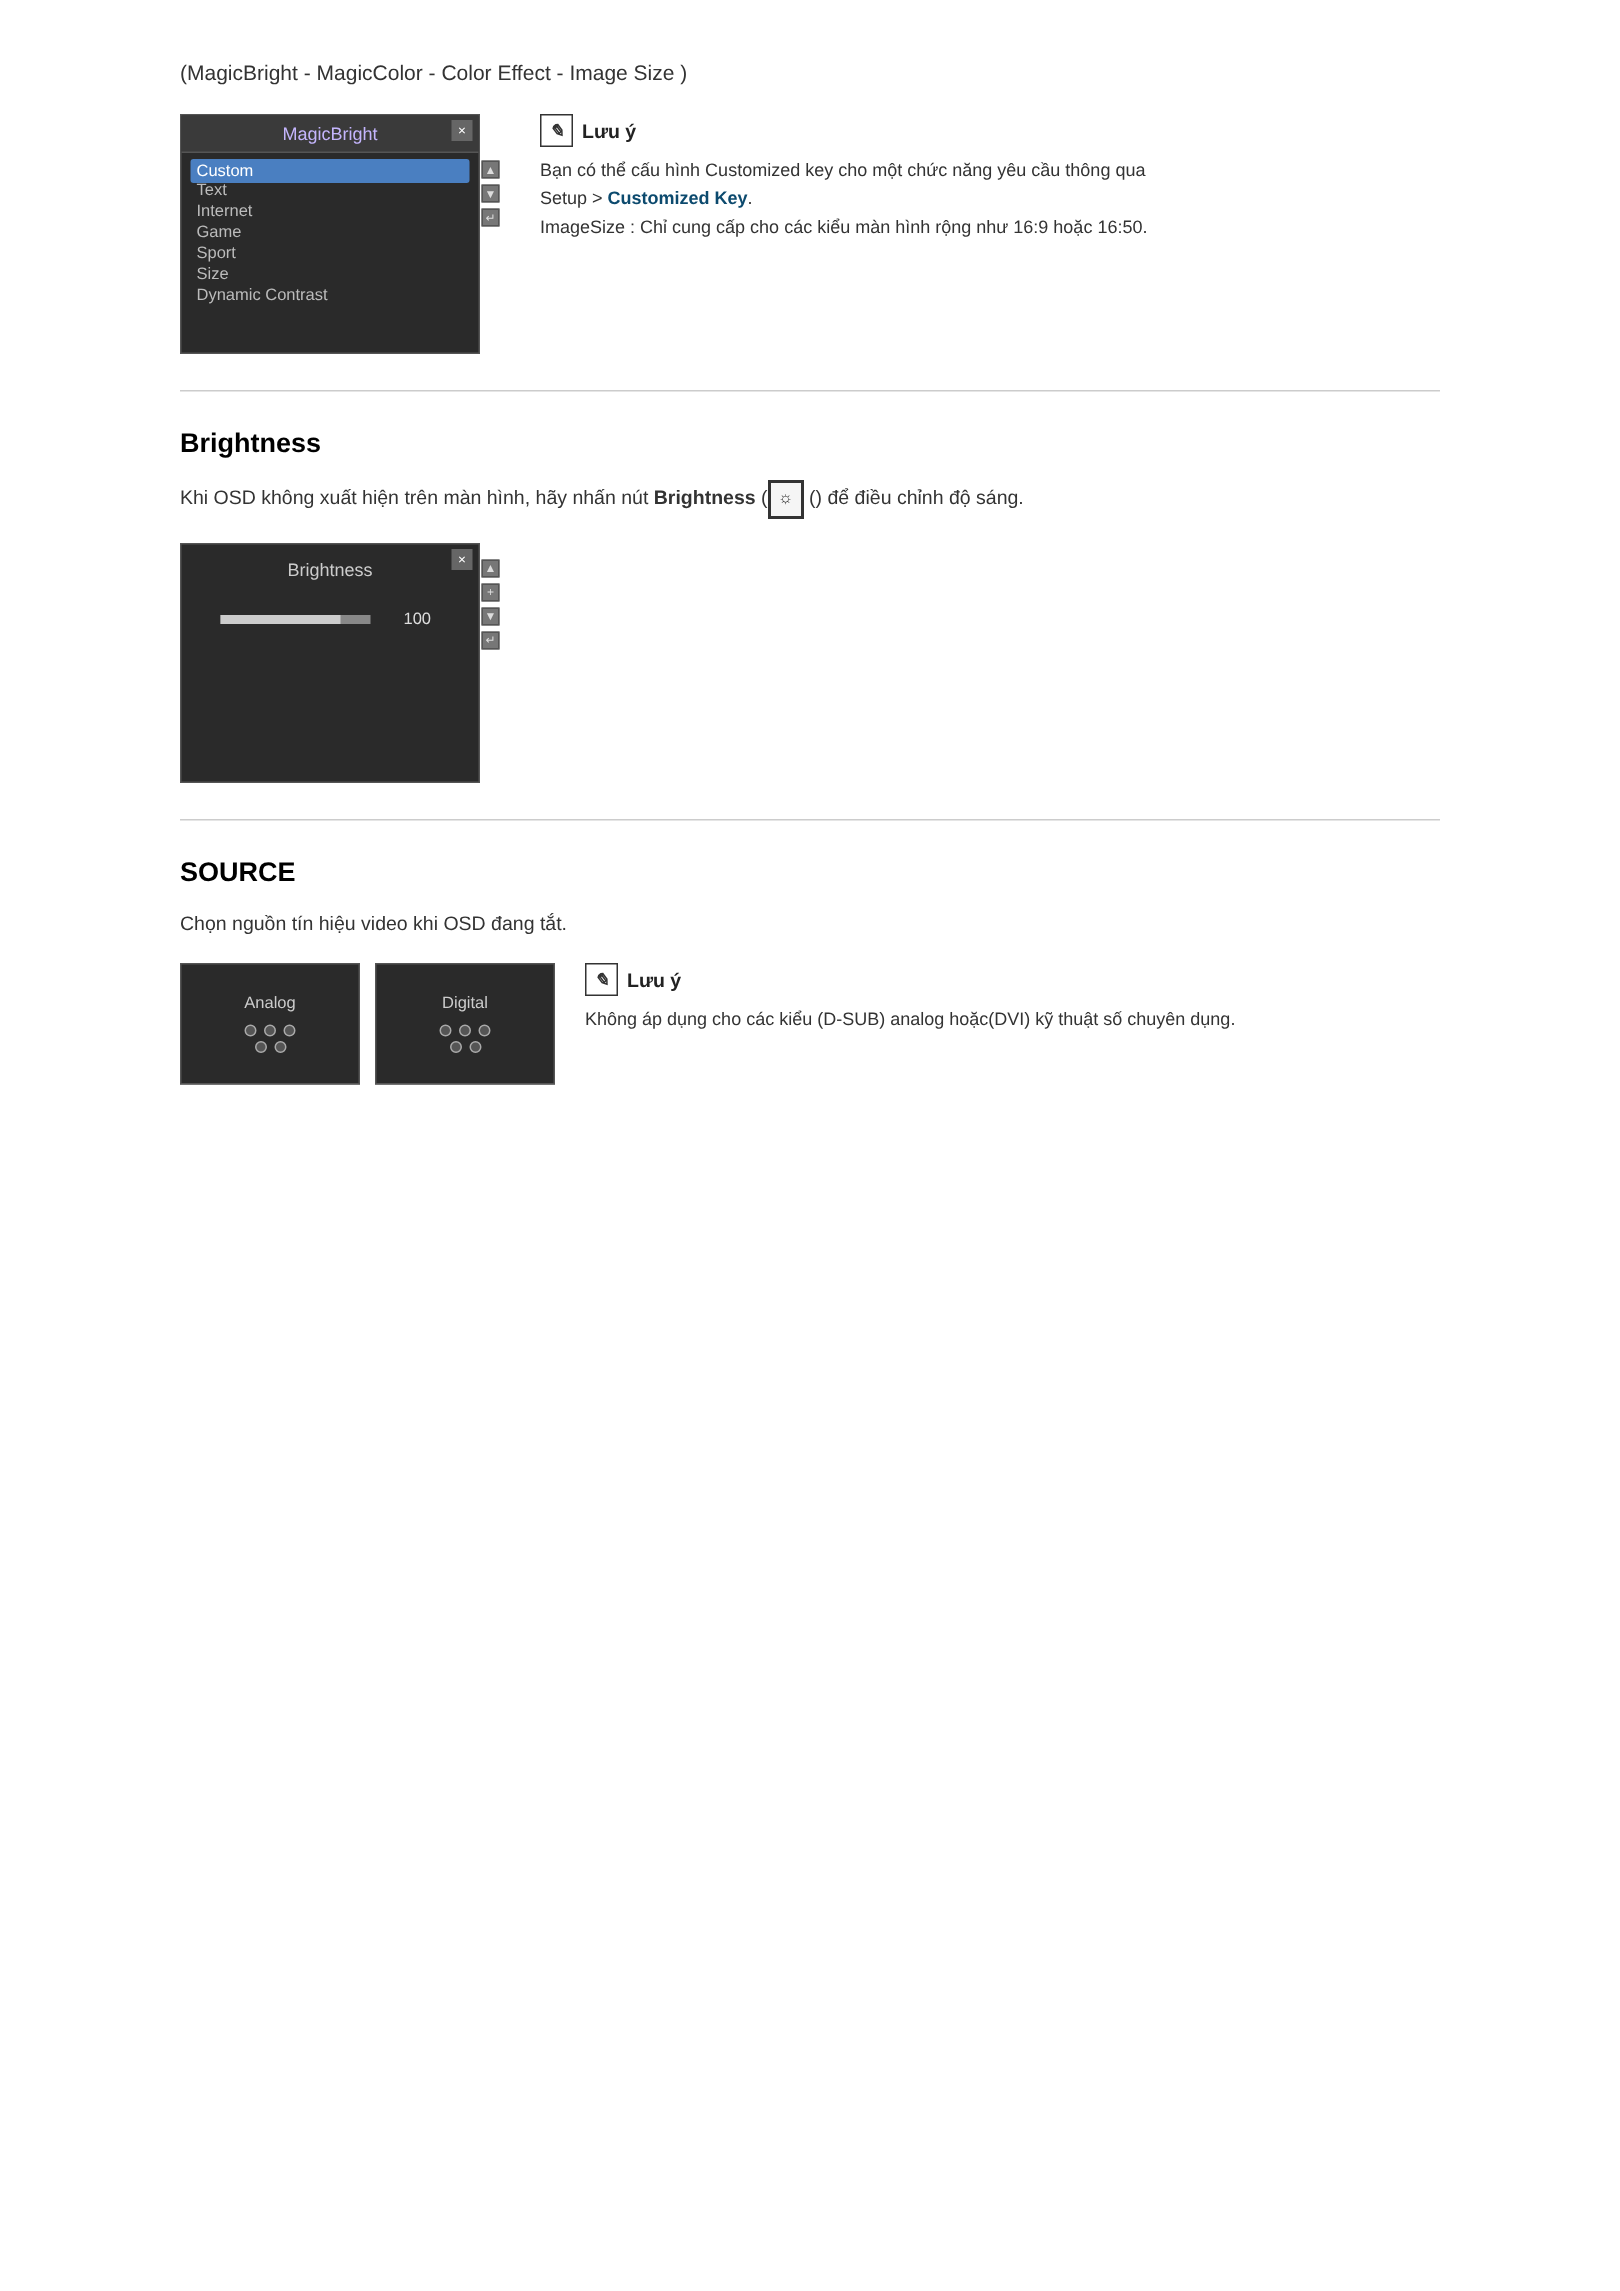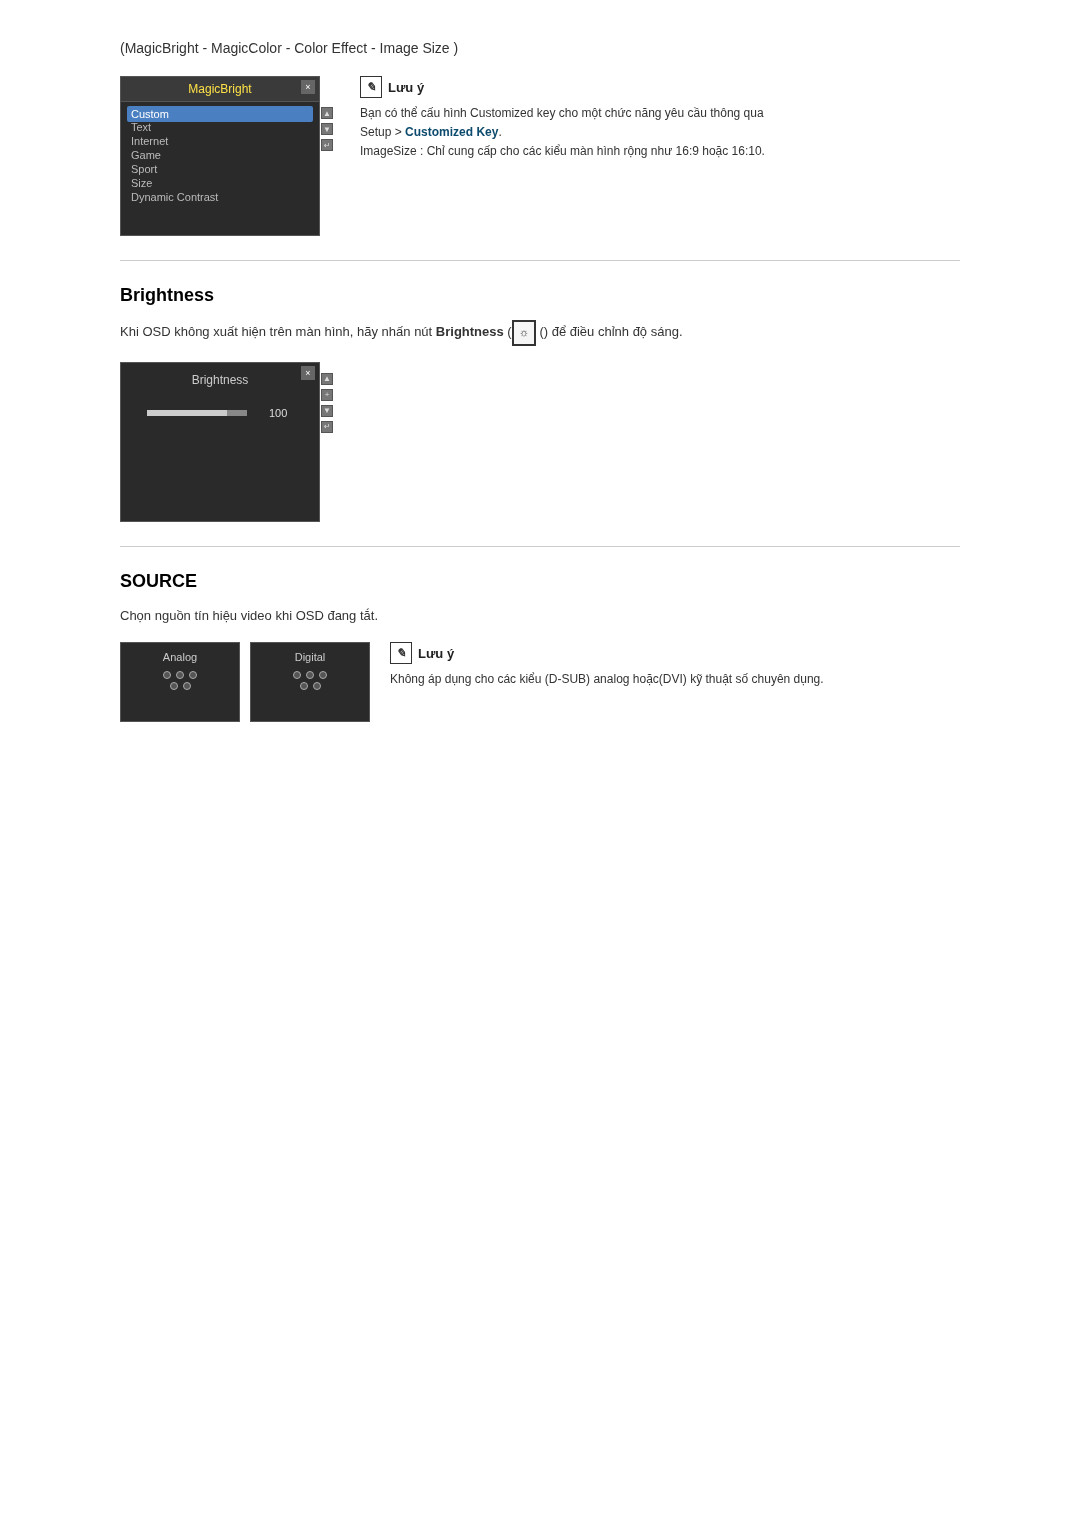--- a/index.html
+++ b/index.html
@@ -58,21 +58,21 @@
       color: #ccc;
       width: 200px;
       min-height: 160px;
       border: 1px solid #555;
       padding: 0;
       flex-shrink: 0;
       position: relative;
     }
     .osd-title-bar {
       background: #3a3a3a;
-      color: #fde047;
+      color: #c4b5fd;
       text-align: center;
       font-size: 12px;
       padding: 5px 4px;
       border-bottom: 1px solid #555;
     }
     .osd-close-btn {
       position: absolute;
       top: 3px;
       right: 4px;
       width: 14px;
@@ -256,21 +256,21 @@
     .source-osd {
       background: #2a2a2a;
       color: #ddd;
       width: 120px;
       min-height: 80px;
       border: 1px solid #555;
       display: flex;
       flex-direction: column;
       align-items: center;
       justify-content: flex-start;
-      padding: 8px;
+      padding: 20px;
     }
     .source-osd-title {
       font-size: 11px;
       color: #ccc;
       margin-bottom: 8px;
     }
     .source-ports {
       display: flex;
       flex-direction: column;
       align-items: center;
@@ -322,21 +322,21 @@
   </div>
 
   <div class="note-box">
     <div class="note-header">
       <div class="note-icon">✎</div>
       <span class="note-title">Lưu ý</span>
     </div>
     <div class="note-text">
       <span>Bạn có thể cấu hình Customized key cho một chức năng yêu cầu thông qua</span><br>
       <span>Setup &gt; </span><strong>Customized Key</strong><span>.</span><br>
-      <span>ImageSize : Chỉ cung cấp cho các kiểu màn hình rộng như 16:9 hoặc 16:10.</span>
+      <span>ImageSize : Chỉ cung cấp cho các kiểu màn hình rộng như 16:9 hoặc 16:50.</span>
     </div>
   </div>
 </div>
 
 <hr class="section-divider">
 
 <div>
   <div class="section-title">Brightness</div>
   <div class="section-body">
     <span>Khi OSD không xuất hiện trên màn hình, hãy nhấn nút </span><strong>Brightness</strong><span> (</span><span class="btn-icon">☼</span><span> (</span><span>) để điều chỉnh độ sáng.</span>

